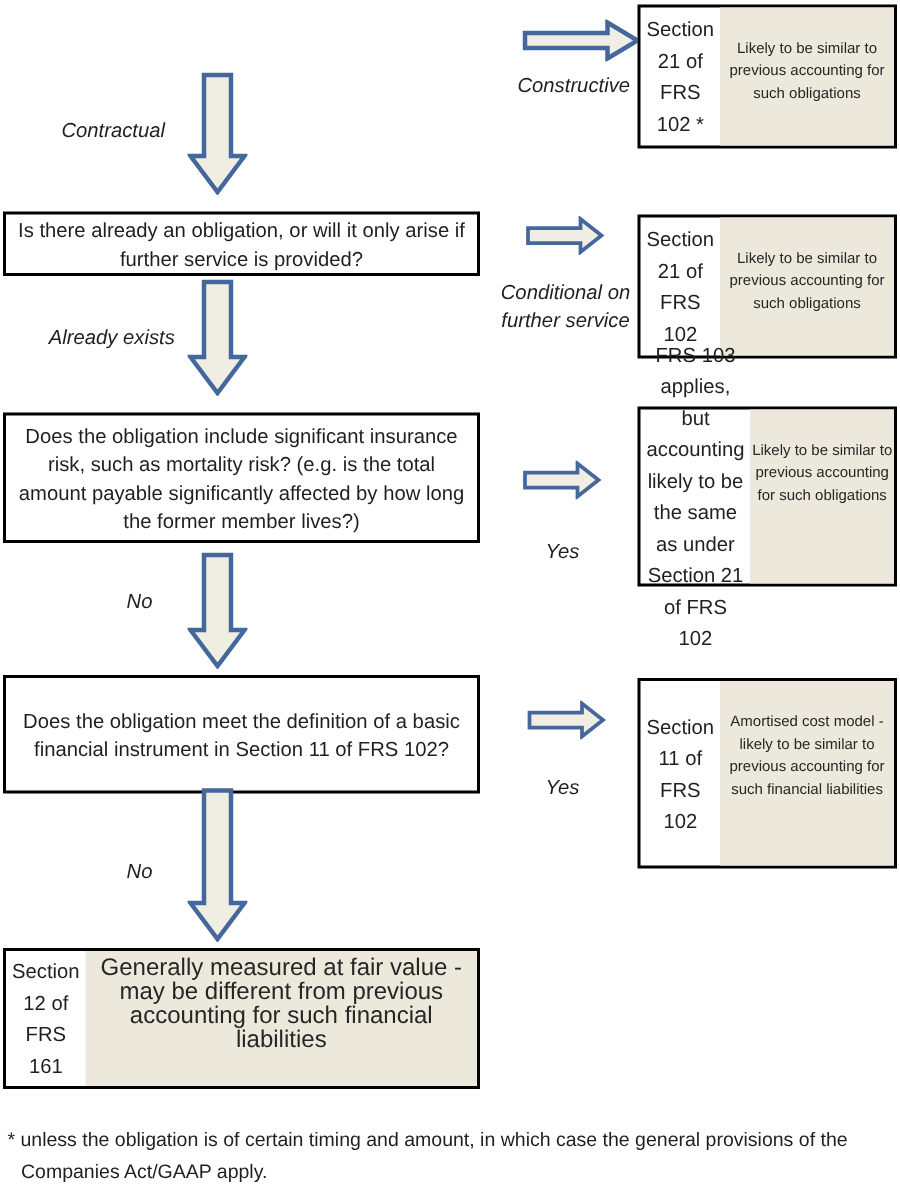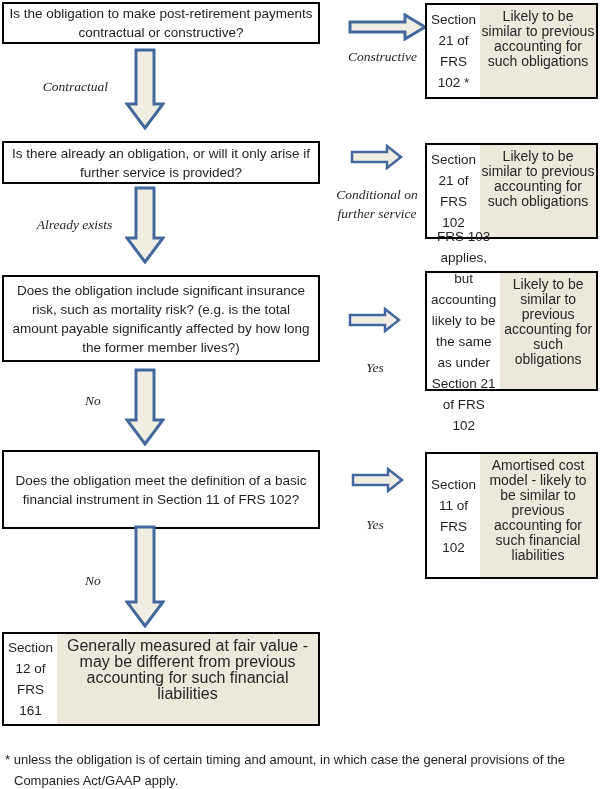--- a/index.html
+++ b/index.html
@@ -22,44 +22,41 @@
   .obox {
     position:absolute; left:425px; width:173px;
     border:2px solid var(--box-border); background:#ffffff;
     display:flex; flex-direction:row; text-align:center;
   }
   .obox .title {
     flex:1; display:flex; align-items:center; justify-content:center;
     font-size:13.5px; line-height:21px; padding:2px 4px;
   }
   .obox .note {
-    background:var(--note-bg); font-size:14px; line-height:15px;
-    padding:4px 1px; color:#262626;
+    background:var(--note-bg); font-size:10px; line-height:15px;
+    padding:20px 1px; color:#262626;
   }
   .obox.final { left:2px; width:318px; }
   .obox.final .note { font-size:16px; line-height:16px; padding:4px 2px;text-align:center; }
 
-  .lbl { position:absolute; font-style:italic; font-size:13.5px; line-height:19px; text-align:center;font-family:Liberation Serif, serif; }
+  .lbl { position:absolute; font-style:italic; font-size:13.5px; line-height:19px; text-align:center; }
   .arrow { position:absolute; }
   .arrow svg { display:block; }
 
   .footnote {
     position:absolute; left:5px; top:749px; width:590px;
     font-size:13px; line-height:21px;
     padding-left:9px; text-indent:-9px;
   }
 </style>
 </head>
 <body>
 
 <div class="canvas">
 
-  <div class="qbox" style="top:2px;height:42px">
-    <span>Is the obligation to make post-retirement payments contractual or constructive?</span>
-  </div>
   <div class="arrow" style="left:348px;top:13px">
     <svg width="79" height="28">
       <polygon points="2,9 57,9 57,2 77,14 57,26 57,19 2,19" style="fill:var(--arrow-fill);stroke:var(--arrow-border)" stroke-width="3"></polygon>
     </svg>
   </div>
   <div class="lbl" style="left:330px;top:47px;width:105px">Constructive</div>
   <div class="obox" style="top:3px;height:96px">
     <div class="title">Section 21 of FRS 102 *</div>
     <div class="note">Likely to be similar to previous accounting for such obligations</div>
   </div>

